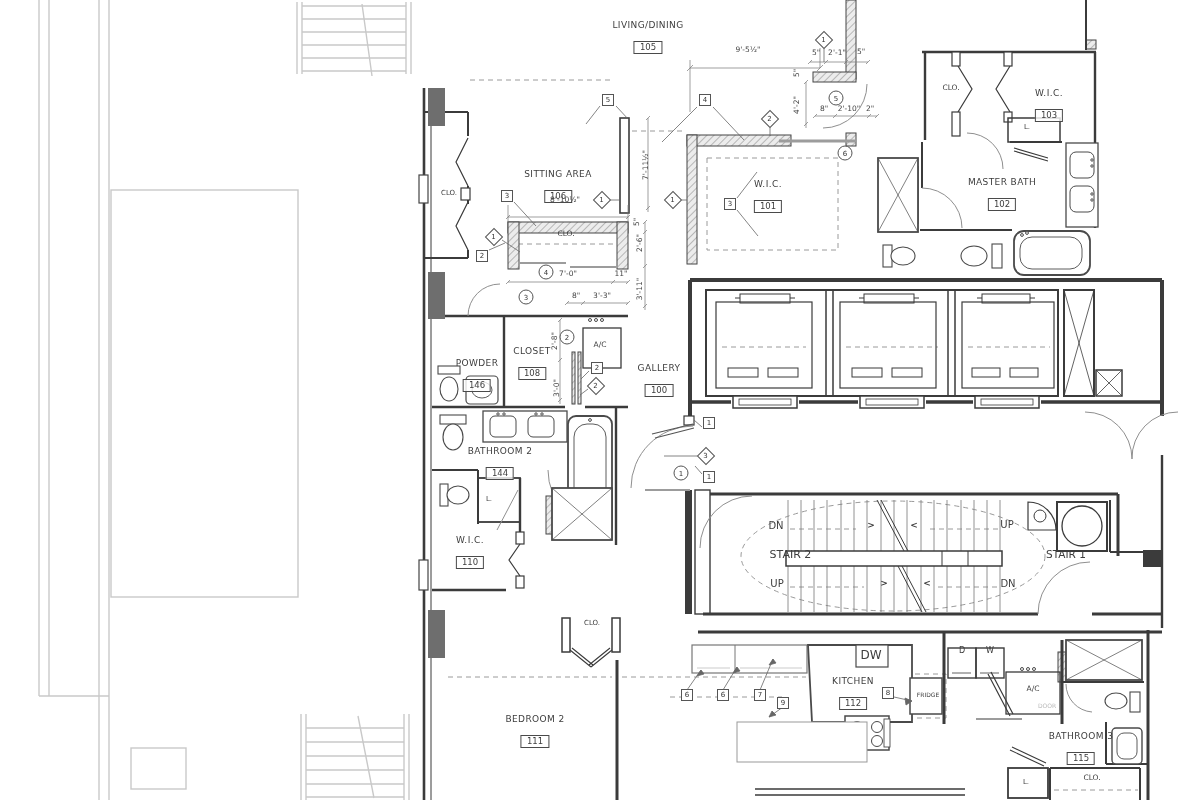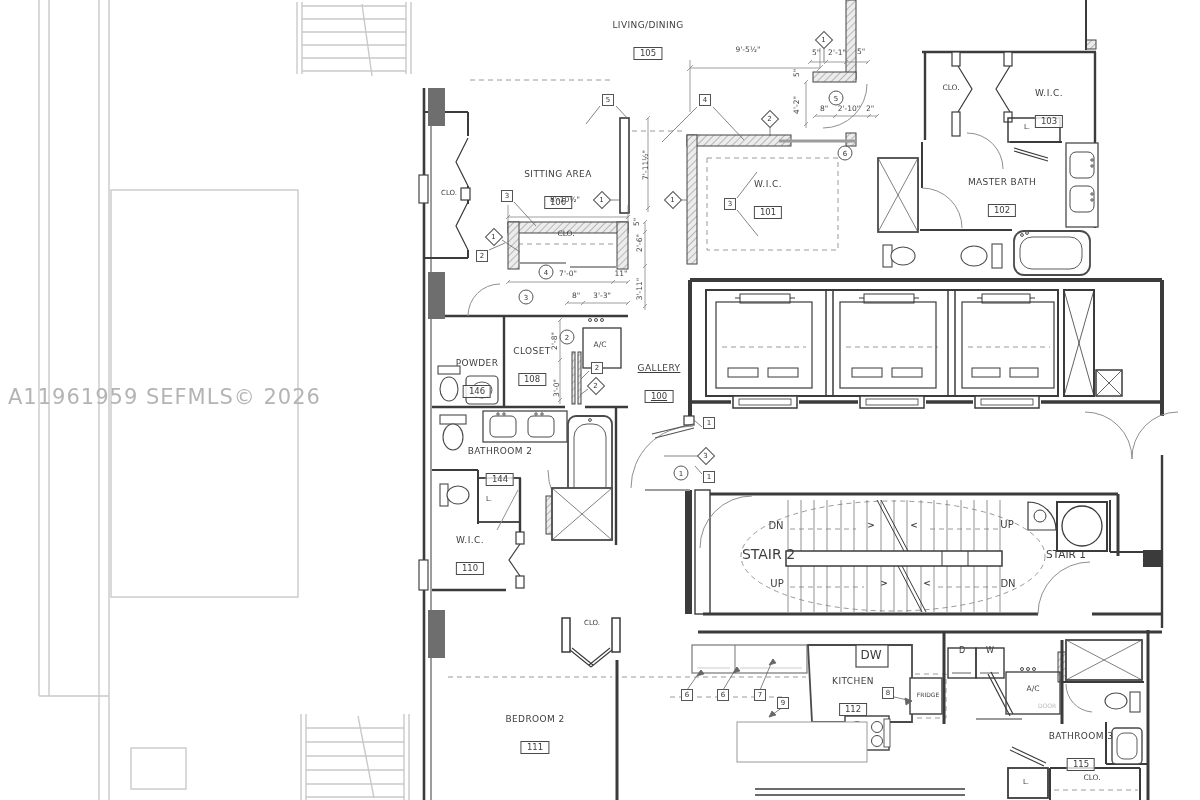--- a/index.html
+++ b/index.html
@@ -1,19 +1,19 @@
 <!DOCTYPE html>
 <html><head>
 <meta charset="utf-8">
 <style>
   html,body{margin:0;padding:0;background:#ffffff;width:1200px;height:800px;overflow:hidden;}
   .stage{position:relative;width:1200px;height:800px;font-family:"DejaVu Sans",sans-serif;background:#fff;}
   .stage svg{position:absolute;left:0;top:0;}
   .overlay{position:absolute;left:0;top:0;width:1200px;height:800px;}
-  .room-label{position:absolute;transform:translateX(-50%);display:flex;flex-direction:column;align-items:center;gap:17px;color:#3d3d3d;}
+  .room-label{position:absolute;transform:translateX(-50%);display:flex;flex-direction:column;align-items:center;gap:11px;color:#3d3d3d;}
   .rname{font-size:9px;letter-spacing:.4px;white-space:nowrap;line-height:10px;}
   .rnum{font-size:8.5px;line-height:11px;border:1px solid #4a4a4a;padding:0 5px;background:rgba(255,255,255,.8);}
   .sl{position:absolute;transform:translate(-50%,-50%);color:#3d3d3d;white-space:nowrap;line-height:1;}
   .dim{position:absolute;transform:translate(-50%,-50%);font-size:7.5px;color:#444;white-space:nowrap;line-height:1;}
   .dim.r90{transform:translate(-50%,-50%) rotate(-90deg);}
   .mk{position:absolute;transform:translate(-50%,-50%);display:flex;align-items:center;justify-content:center;
       font-size:7px;color:#333;background:#fff;border:1px solid #555;box-sizing:border-box;}
   .mk.circle{width:15px;height:15px;border-radius:50%;}
   .mk.square{width:12px;height:12px;}
   .mk.diamond{width:13px;height:13px;transform:translate(-50%,-50%) rotate(45deg);}
@@ -343,21 +343,21 @@
         <div class="rnum">101</div>
       </div>
       <div class="room-label" style="left: 1049px; top: 88px;">
         <div class="rname">W.I.C.</div>
         <div class="rnum">103</div>
       </div>
       <div class="room-label" style="left: 983px; top: 177px; margin-left: 19px;">
         <div class="rname">MASTER BATH</div>
         <div class="rnum">102</div>
       </div>
-      <div class="room-label" style="left: 659px; top: 363px; text-decoration: underline;">
+      <div class="room-label" style="left: 659px; top: 363px;">
         <div class="rname">GALLERY</div>
         <div class="rnum">100</div>
       </div>
       <div class="room-label" style="left: 477px; top: 358px;">
         <div class="rname">POWDER</div>
         <div class="rnum">146</div>
       </div>
       <div class="room-label" style="left: 532px; top: 346px; justify-content: flex-end;">
         <div class="rname">CLOSET</div>
         <div class="rnum">108</div>
@@ -394,21 +394,21 @@
       <div class="sl" style="left: 1033px; top: 689px; font-size: 7.5px;">A/C</div>
       <div class="sl" style="left: 1047px; top: 706px; font-size: 6px; color: rgb(185, 185, 185);">DOOR</div>
       <div class="sl" style="left: 871px; top: 655px; font-size: 12px;">DW</div>
       <div class="sl" style="left: 928px; top: 695px; font-size: 6px;">FRIDGE</div>
       <div class="sl" style="left: 962px; top: 651px; font-size: 8px;">D</div>
       <div class="sl" style="left: 990px; top: 651px; font-size: 8px;">W</div>
       <div class="sl" style="left: 776px; top: 526px; font-size: 10px;">DN</div>
       <div class="sl" style="left: 1007px; top: 525px; font-size: 10px;">UP</div>
       <div class="sl" style="left: 777px; top: 584px; font-size: 10px;">UP</div>
       <div class="sl" style="left: 1008px; top: 584px; font-size: 10px;">DN</div>
-      <div class="sl" style="left: 749px; top: 554px; font-size: 14px; padding-left: 39px;">STAIR 2</div>
+      <div class="sl" style="left: 771px; top: 554px; font-size: 11px; padding-left: 39px;">STAIR 2</div>
       <div class="sl" style="left: 1066px; top: 554px; font-size: 10.5px;">STAIR 1</div>
       <div class="sl" style="left: 871px; top: 525px; font-size: 9px; font-weight: bold;">&gt;</div>
       <div class="sl" style="left: 914px; top: 525px; font-size: 9px; font-weight: bold;">&lt;</div>
       <div class="sl" style="left: 884px; top: 583px; font-size: 9px; font-weight: bold;">&gt;</div>
       <div class="sl" style="left: 927px; top: 583px; font-size: 9px; font-weight: bold;">&lt;</div>
       <div class="dim" style="left: 748px; top: 50px;">9'-5½"</div>
       <div class="dim" style="left: 816px; top: 53px;">5"</div>
       <div class="dim" style="left: 837px; top: 53px;">2'-1"</div>
       <div class="dim" style="left: 861px; top: 52px;">5"</div>
       <div class="dim r90" style="left: 797px; top: 73px;">5"</div>
@@ -499,14 +499,13 @@
       <div class="mk square" style="left: 760px; top: 695px;">
         <span>7</span>
       </div>
       <div class="mk square" style="left: 783px; top: 703px;">
         <span>9</span>
       </div>
       <div class="mk square" style="left: 888px; top: 693px;">
         <span>8</span>
       </div>
     </div>
-<div class="watermark">A11961959 SEFMLS© 2026</div>
 </div>
 
 </body></html>

